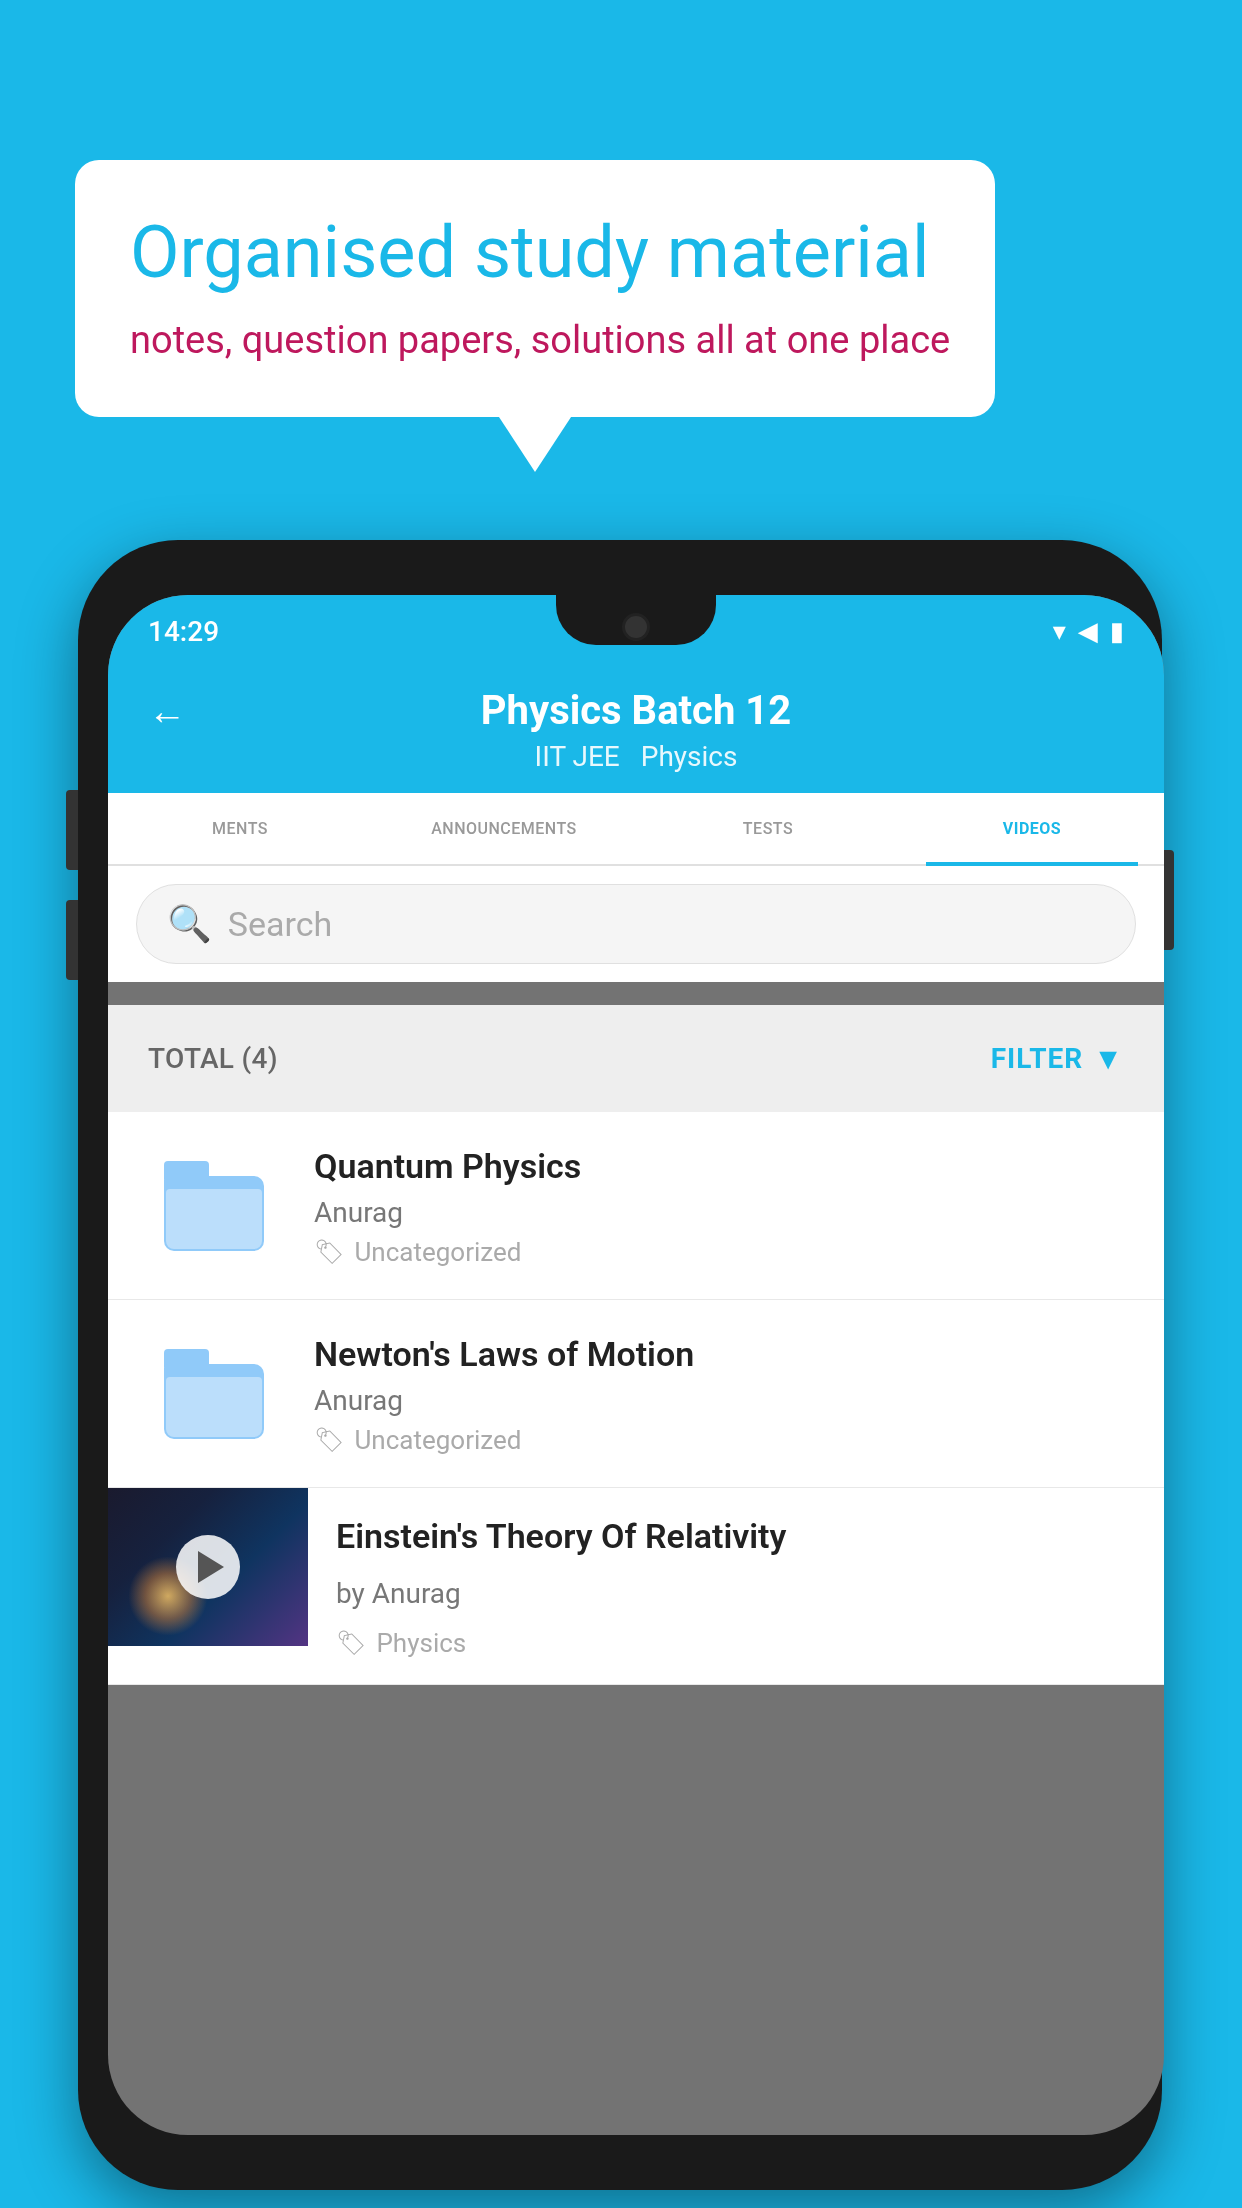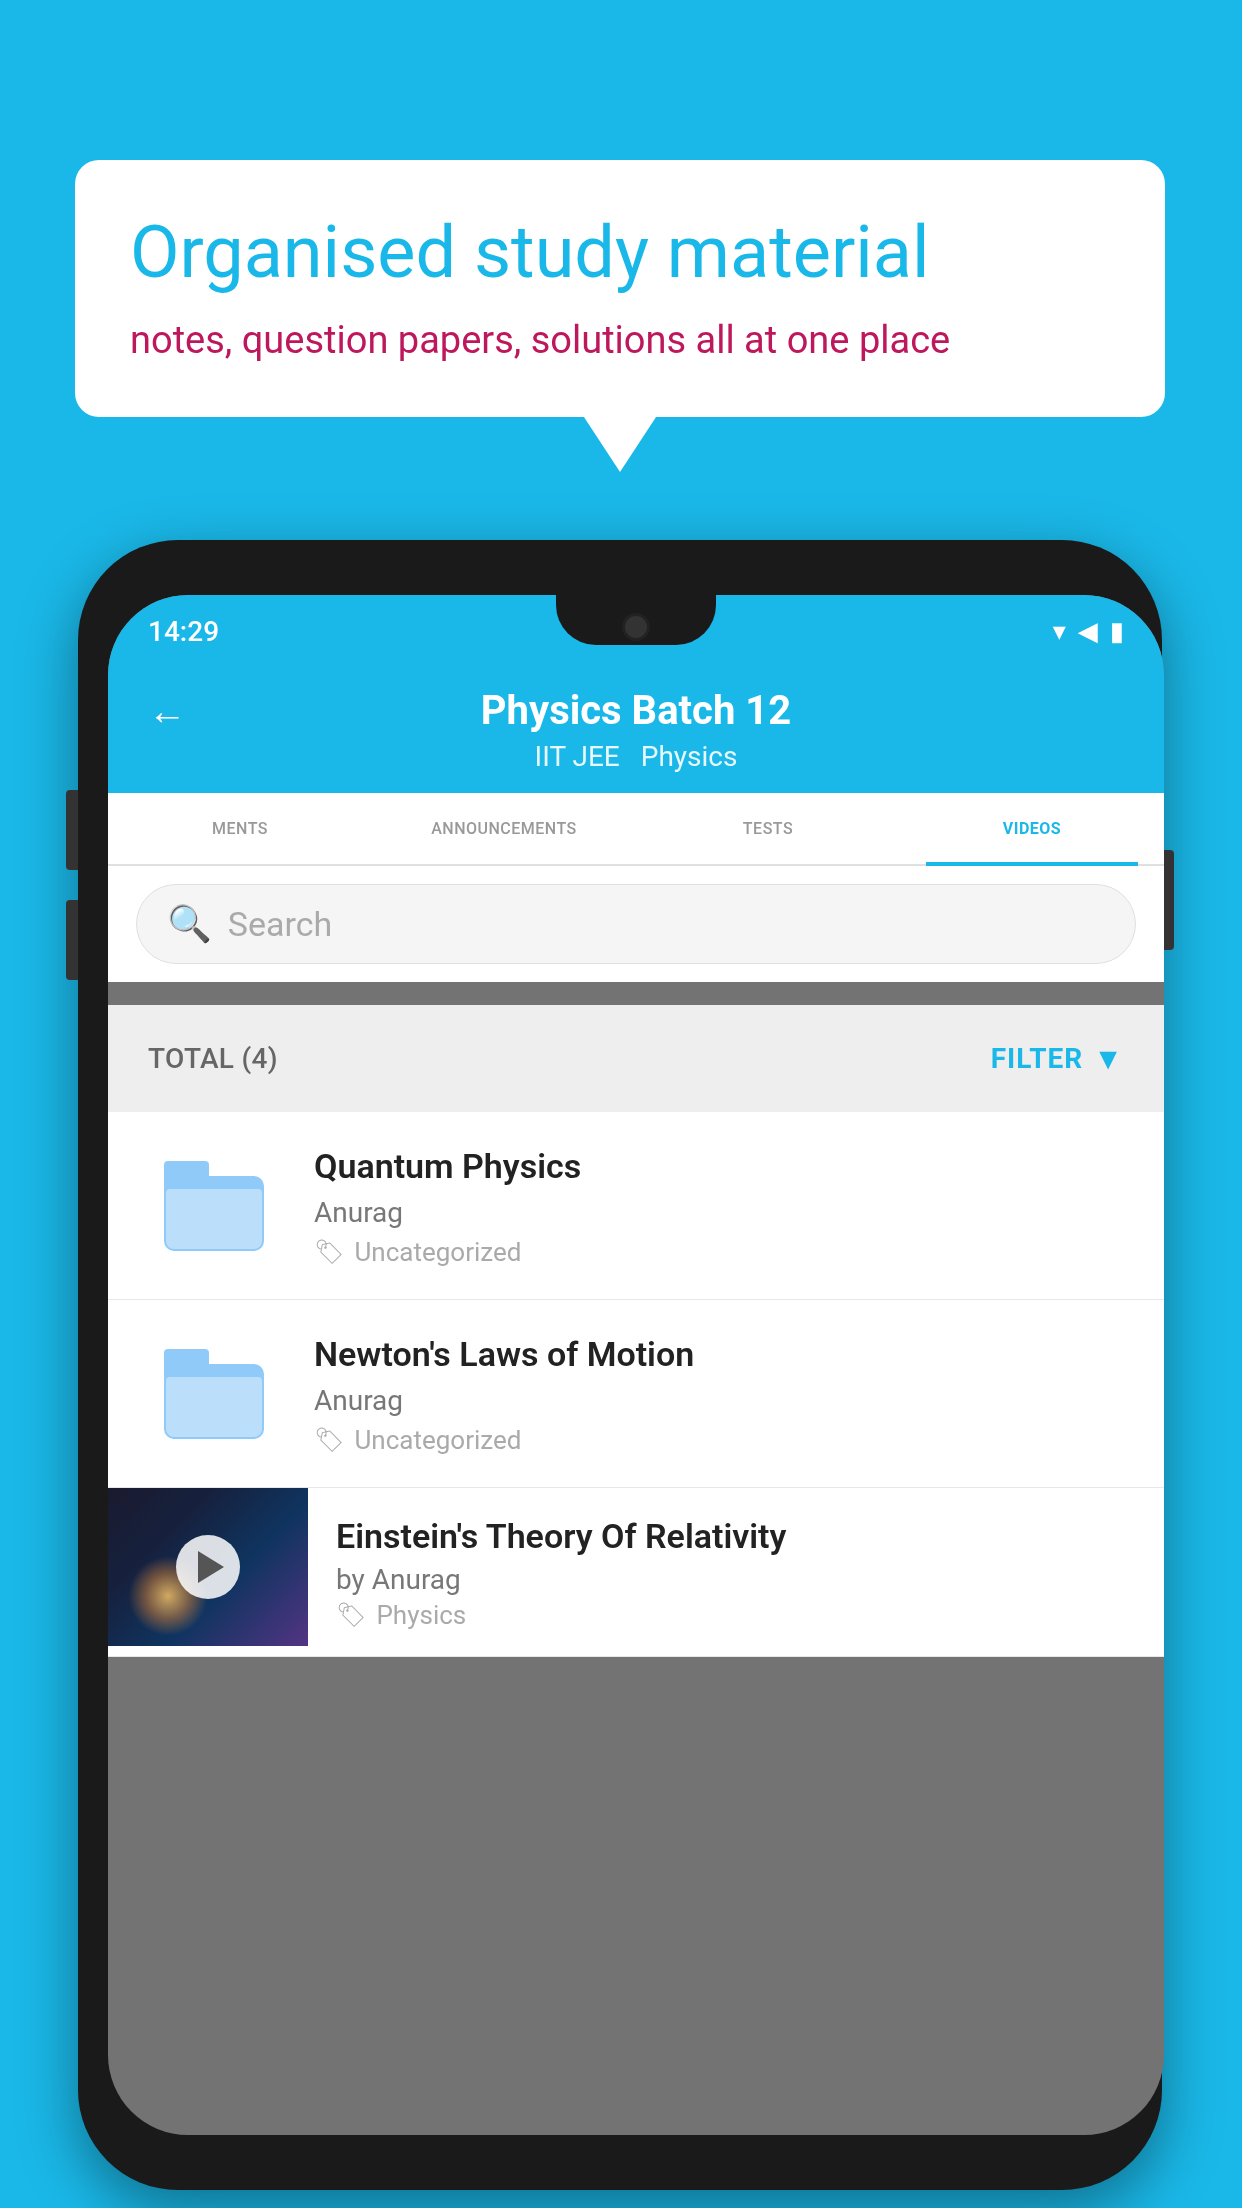--- a/index.html
+++ b/index.html
@@ -11,21 +11,21 @@
       font-family: 'Roboto', Arial, sans-serif;
       overflow: hidden;
       position: relative;
     }
 
     
     .speech-bubble {
       position: absolute;
       top: 160px;
       left: 75px;
-      width: 1090px;
+      width: 920px;
       background: white;
       border-radius: 24px;
       padding: 50px 23px 55px 55px;
     }
 
     .speech-bubble::after {
       content: '';
       position: absolute;
       bottom: -55px;
       left: 50%;
@@ -405,21 +405,21 @@
       border-bottom: 16px solid transparent;
       border-left: 26px solid #555;
       margin-left: 5px;
     }
 
     .thumb-info {
       flex: 1;
       padding: 26px 28px;
       display: flex;
       flex-direction: column;
-      gap: 4px;
+      gap: 18px;
     }
 
     
     .phone-btn-vol {
       position: absolute;
       left: -12px;
       top: 250px;
       width: 12px;
       height: 80px;
       background: #333;

